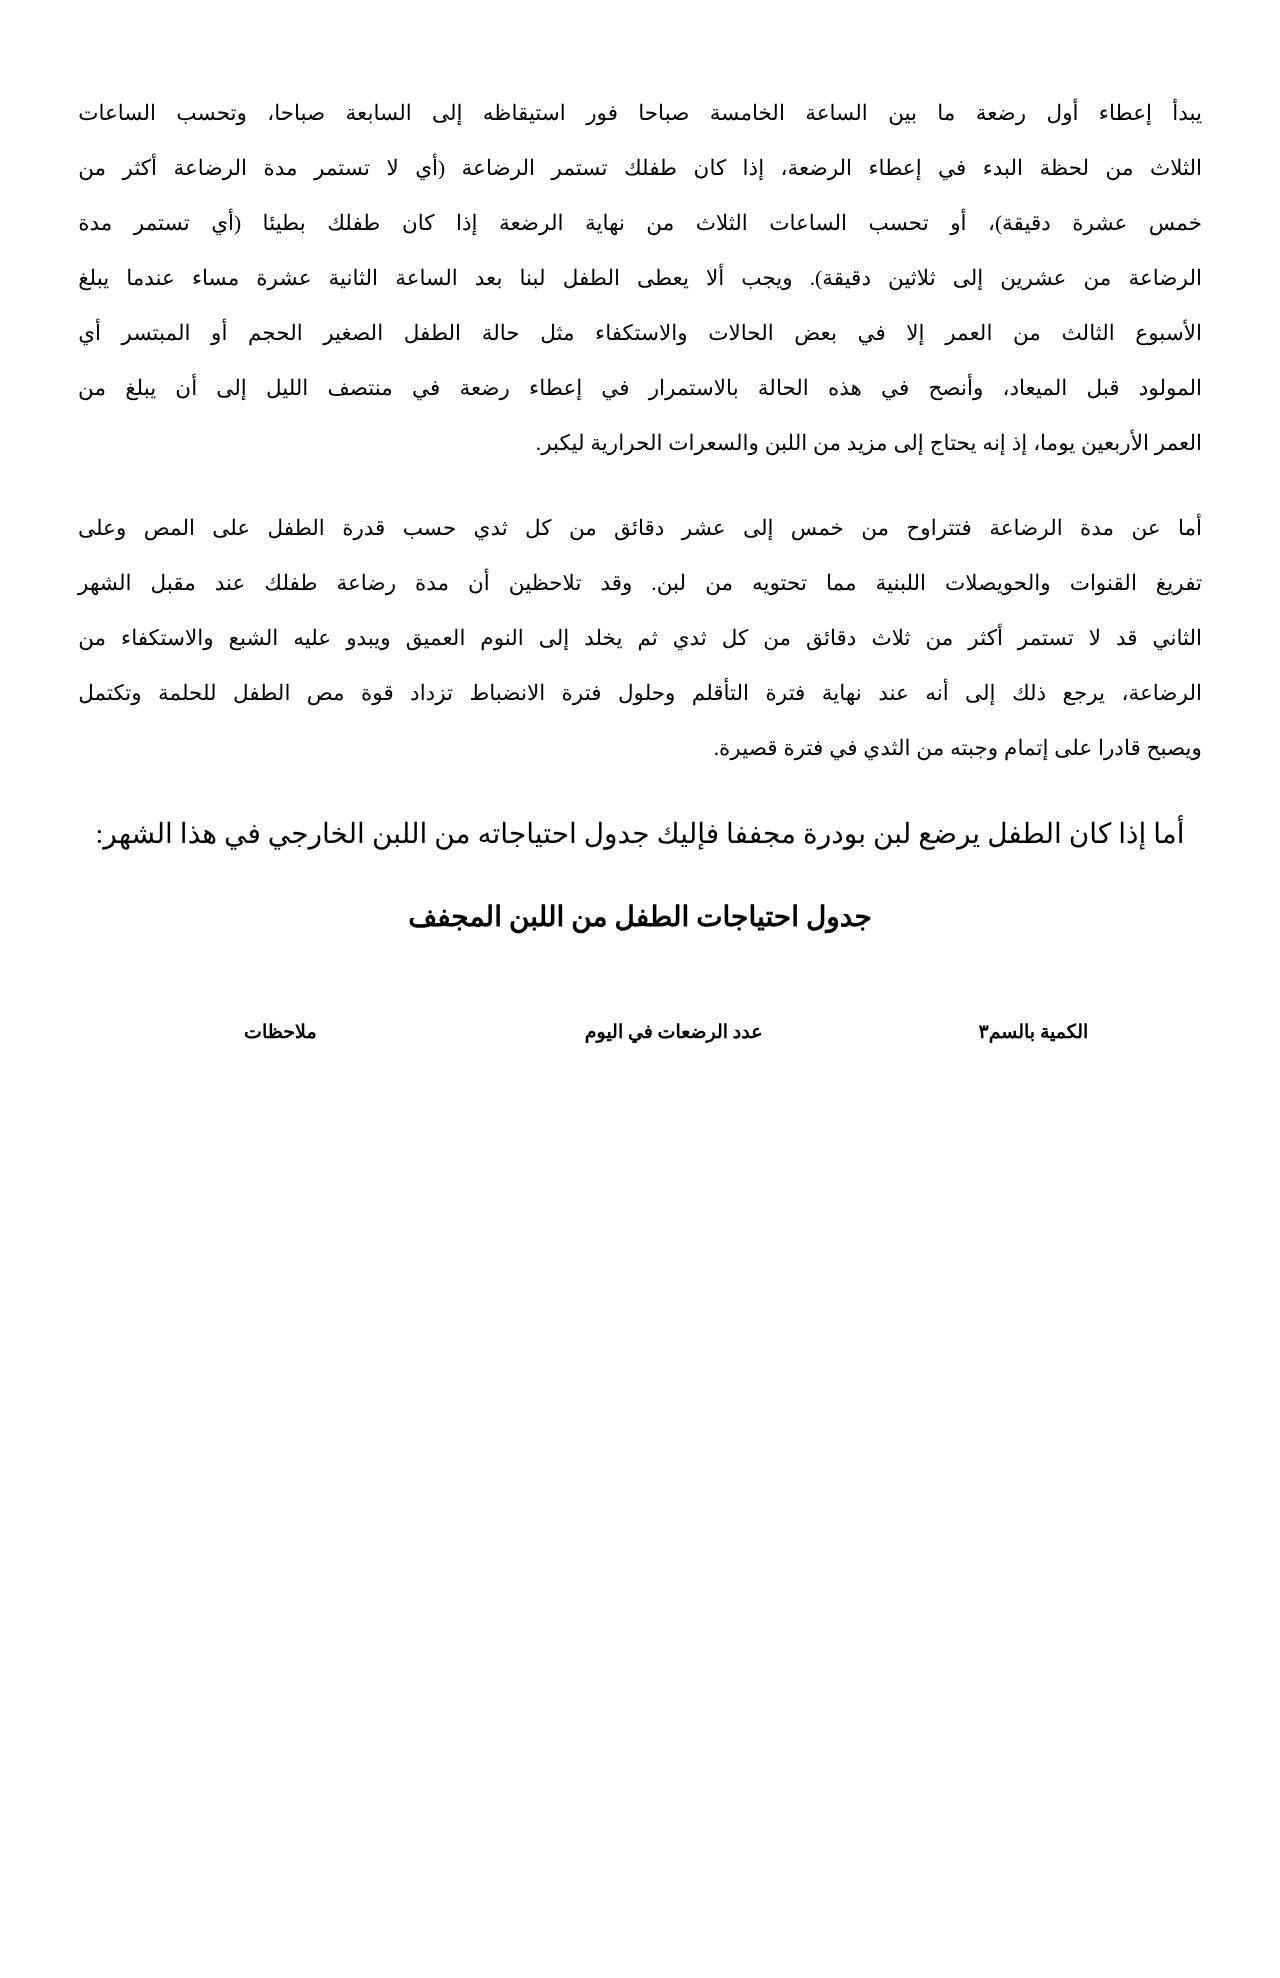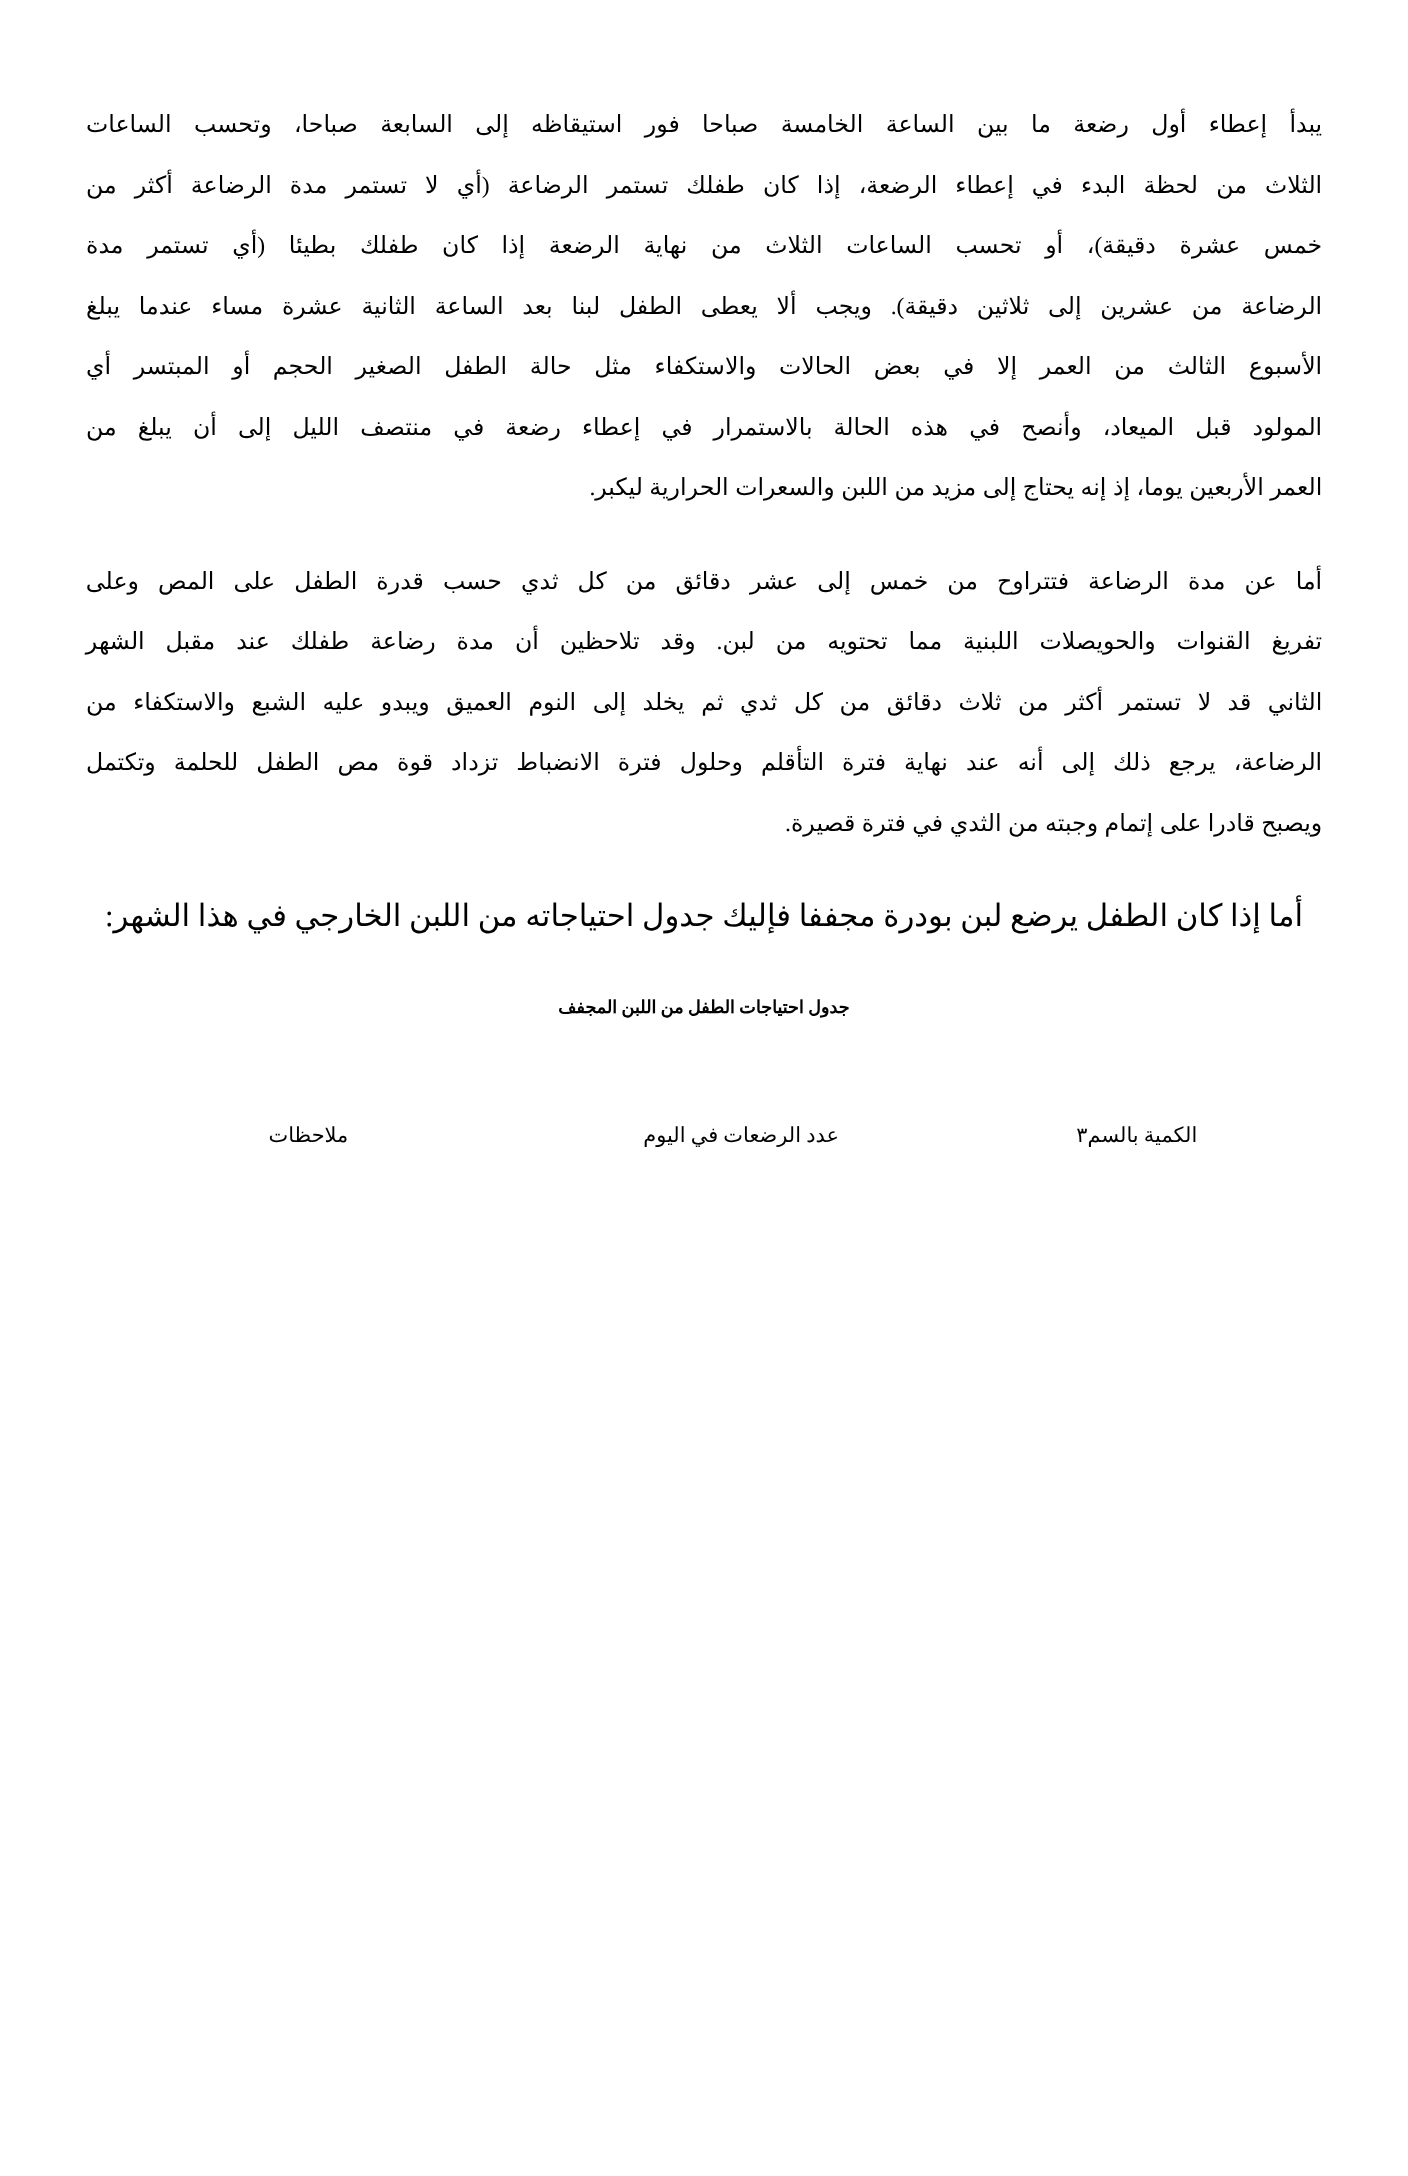--- a/index.html
+++ b/index.html
@@ -54,21 +54,21 @@
   .line.justified {
     justify-content: space-between;
   }
   .line.last-center {
     justify-content: flex-start;
   }
 
   .para-gap { height: 28px; }
 
   .title-line {
-    font-size: 16px;
+    font-size: 28px;
     font-weight: bold;
     text-align: center;
     line-height: 55px;
     margin: 0;
     letter-spacing: 0;
   }
 
   .intro-line {
     font-size: 28px;
     line-height: 55px;
@@ -82,21 +82,21 @@
     direction: rtl;
   }
   table.needs-table {
     width: 100%;
     border-collapse: collapse;
     table-layout: fixed;
     direction: rtl;
   }
   table.needs-table th {
     font-size: 19px;
-    font-weight: normal;
+    font-weight: bold;
     padding: 4px 0;
     text-align: center;
     vertical-align: top;
     white-space: nowrap;
   }
   .col-a { width: 36%; }
   .col-b { width: 34%; }
   .col-c { width: 30%; }
 </style>
 </head>

